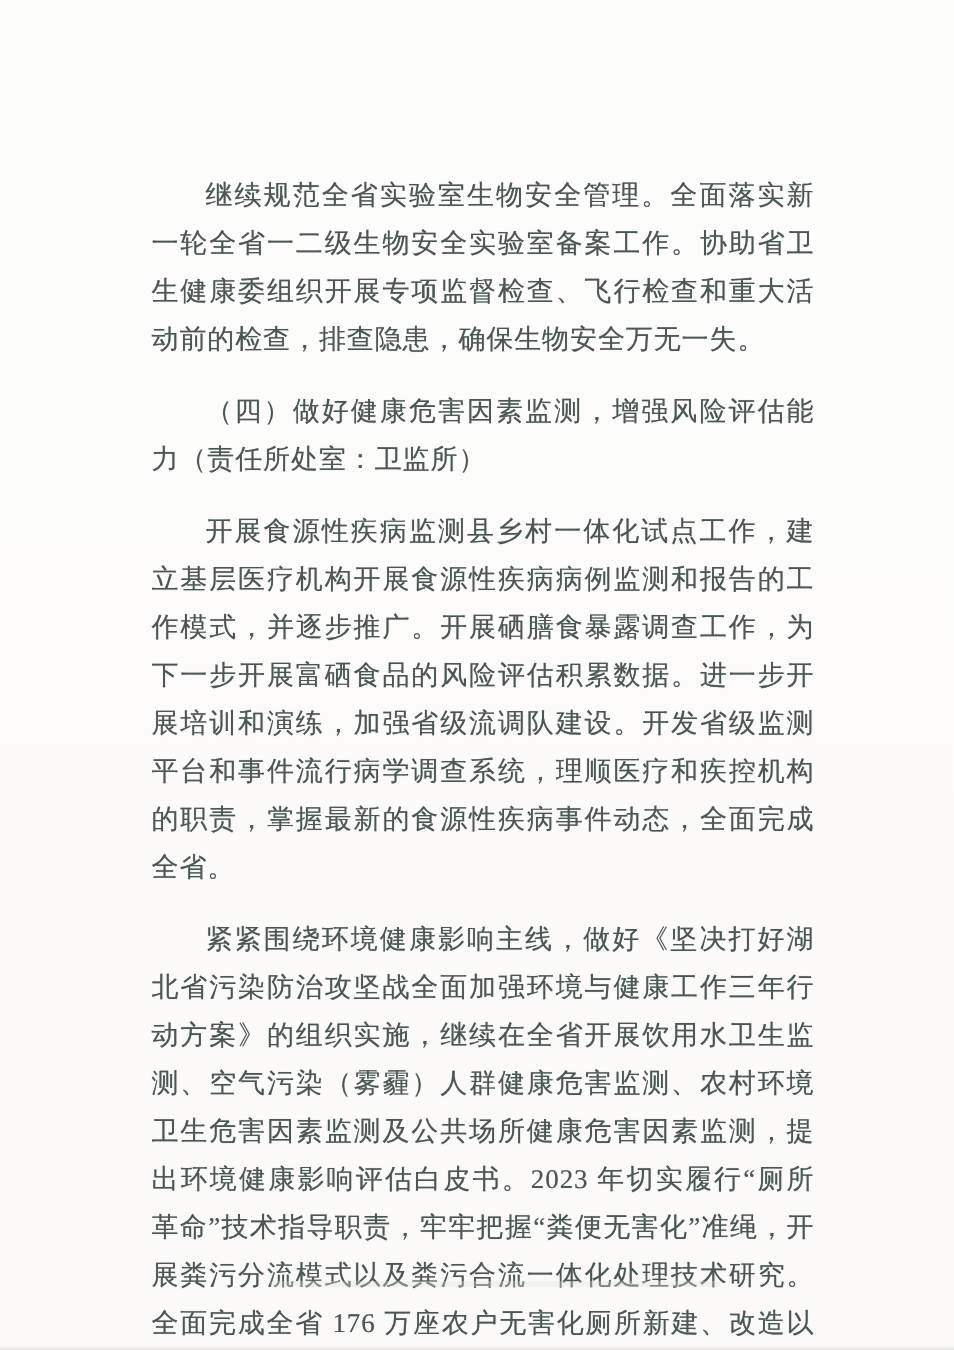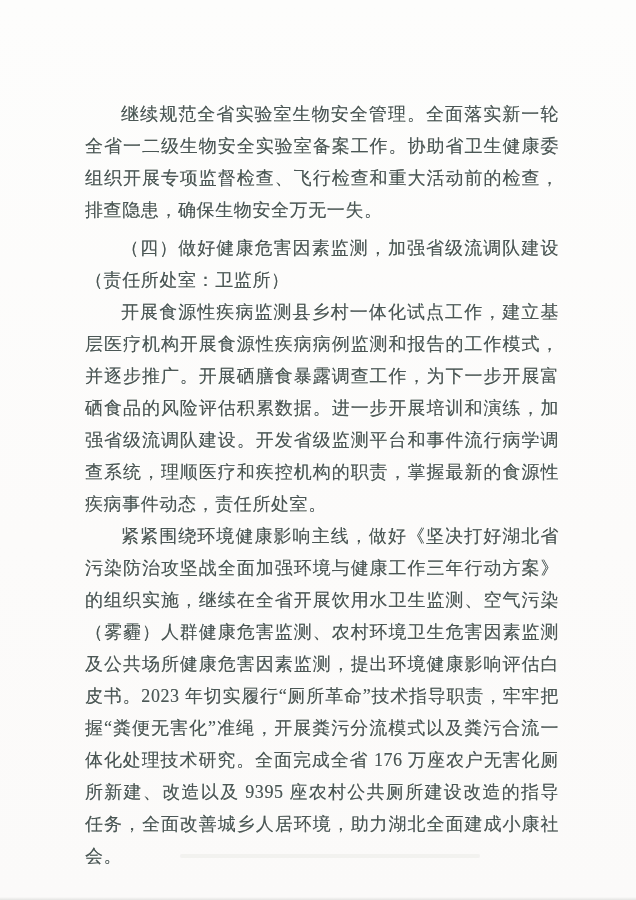--- a/index.html
+++ b/index.html
@@ -21,21 +21,21 @@
     height: 900px;
     background: linear-gradient(180deg, #fdfdfc 0%, #fcfbfa 60%, #fbfaf9 100%);
   }
   .doc-text {
     position: absolute;
     top: 98px;
     left: 85px;
     width: 474px;
   }
   .doc-text p {
-    margin: 0;
+    margin: 16px;
     font-size: 18px;
     line-height: 32px;
     letter-spacing: 0.6px;
     text-align: justify;
     text-justify: inter-ideograph;
     text-indent: 2em;
     color: #4b5755;
     text-shadow: 0 0 0.5px rgba(75, 87, 85, 0.55);
   }
   .doc-text p.section-heading {
@@ -58,19 +58,19 @@
     background: rgba(225, 225, 222, 0.35);
     border-radius: 2px;
   }
 </style>
 </head>
 <body>
 
 <div class="scan-page">
   <div class="doc-text">
     <p>继续规范全省实验室生物安全管理。全面落实新一轮全省一二级生物安全实验室备案工作。协助省卫生健康委组织开展专项监督检查、飞行检查和重大活动前的检查，排查隐患，确保生物安全万无一失。</p>
-    <p class="section-heading">（四）做好健康危害因素监测，加强省级流调队建设（责任所处室：卫监所）</p>
-    <p>开展食源性疾病监测县乡村一体化试点工作，建立基层医疗机构开展食源性疾病病例监测和报告的工作模式，并逐步推广。开展硒膳食暴露调查工作，为下一步开展富硒食品的风险评估积累数据。进一步开展培训和演练，加强省级流调队建设。开发省级监测平台和事件流行病学调查系统，理顺医疗和疾控机构的职责，掌握最新的食源性疾病事件动态，责任所处室。</p>
+    <p class="section-heading">（四）做好健康危害因素监测，增强风险评估能力（责任所处室：卫监所）</p>
+    <p>开展食源性疾病监测县乡村一体化试点工作，建立基层医疗机构开展食源性疾病病例监测和报告的工作模式，并逐步推广。开展硒膳食暴露调查工作，为下一步开展富硒食品的风险评估积累数据。进一步开展培训和演练，加强省级流调队建设。开发省级监测平台和事件流行病学调查系统，理顺医疗和疾控机构的职责，掌握最新的食源性疾病事件动态，全面完成全省。</p>
     <p>紧紧围绕环境健康影响主线，做好《坚决打好湖北省污染防治攻坚战全面加强环境与健康工作三年行动方案》的组织实施，继续在全省开展饮用水卫生监测、空气污染（雾霾）人群健康危害监测、农村环境卫生危害因素监测及公共场所健康危害因素监测，提出环境健康影响评估白皮书。2023 年切实履行“厕所革命”技术指导职责，牢牢把握“粪便无害化”准绳，开展粪污分流模式以及粪污合流一体化处理技术研究。全面完成全省 176 万座农户无害化厕所新建、改造以及 9395 座农村公共厕所建设改造的指导任务，全面改善城乡人居环境，助力湖北全面建成小康社会。</p>
   </div>
   <div class="scan-smudge"></div>
   <div class="scan-bottom-shadow"></div>
 </div>
 
 </body></html>

